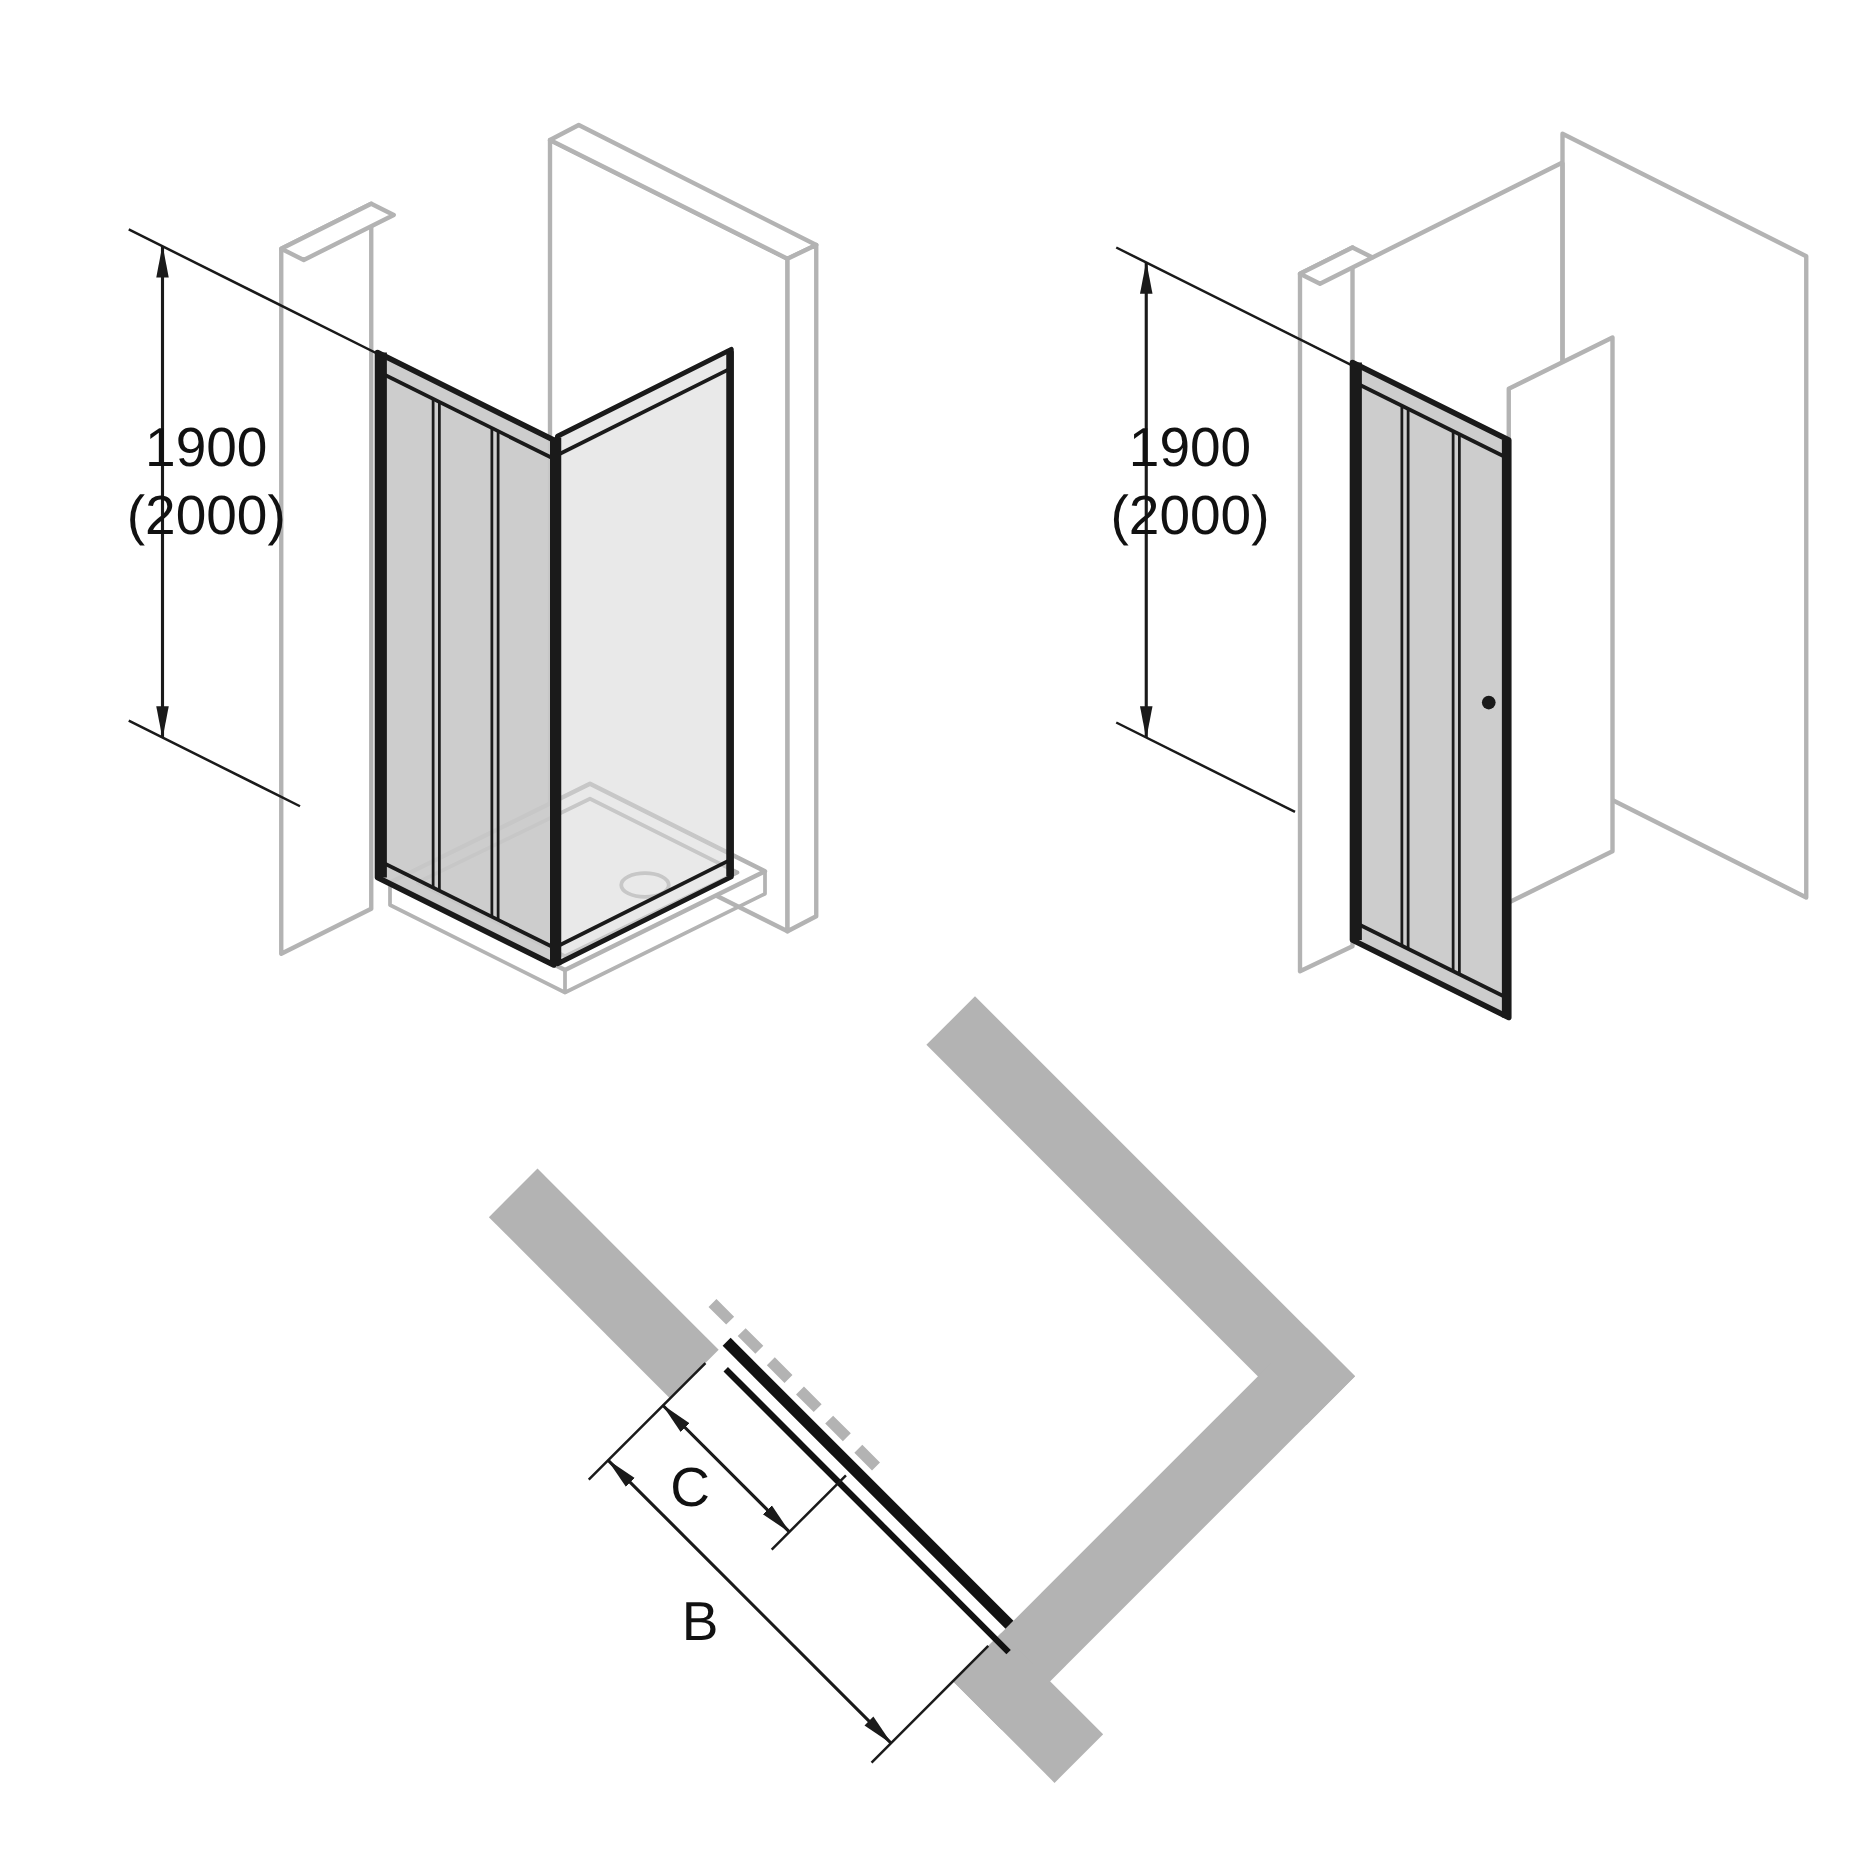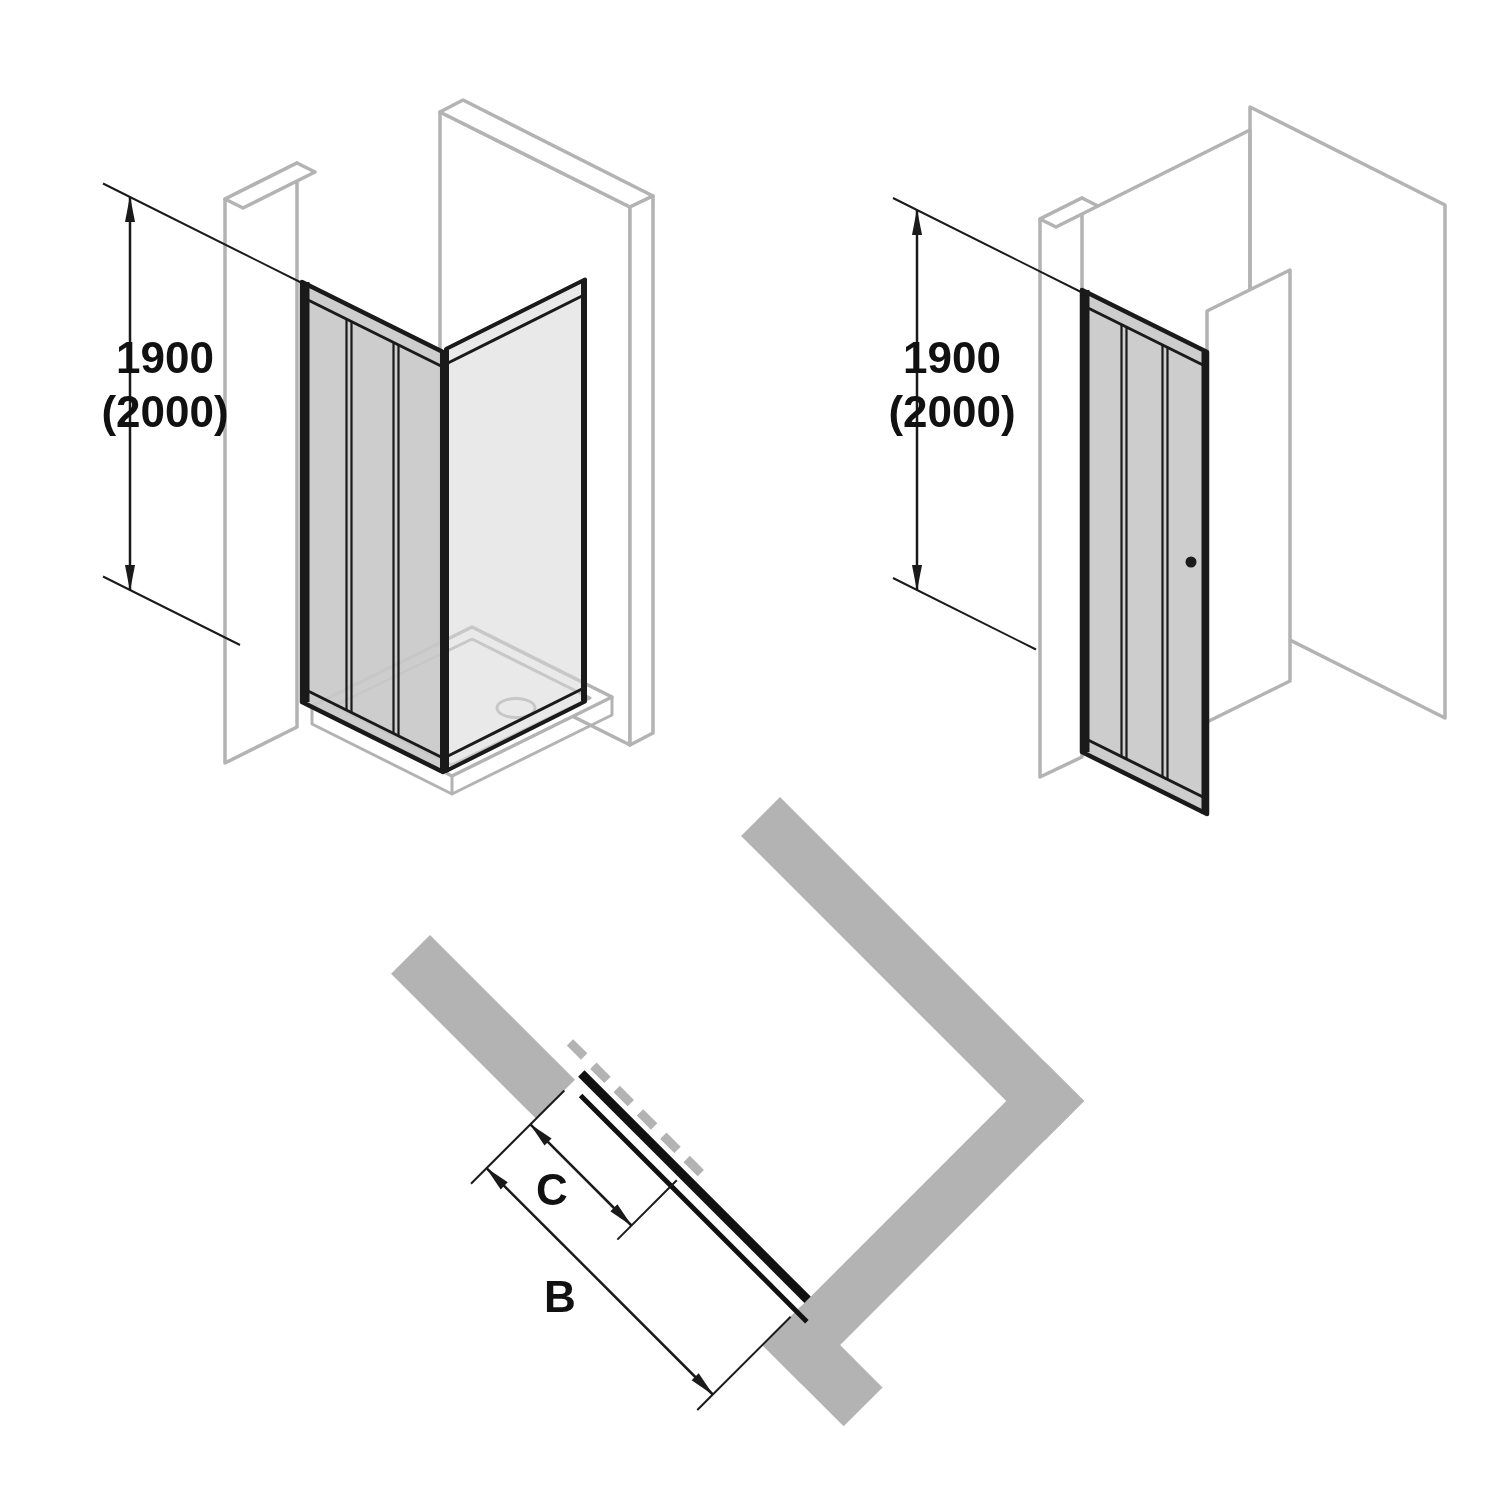--- a/index.html
+++ b/index.html
@@ -1,16 +1,16 @@
 <!DOCTYPE html>
 <html><head>
 <meta charset="utf-8">
 <style>
   html,body{margin:0;padding:0;background:#ffffff;}
-  .stage{width:1500px;height:1500px;position:relative;background:#fff;font-weight:bold;}
+  .stage{width:1500px;height:1500px;position:relative;background:#fff;}
   svg{display:block;}
   .wall-line{stroke:#b3b3b3;stroke-width:3.5;fill:#ffffff;stroke-linejoin:round;}
   .wall-edge{stroke:#b3b3b3;stroke-width:3.5;fill:none;stroke-linejoin:round;}
   .wall-fill{fill:#b3b3b3;stroke:none;}
   .tray-line{stroke:#b3b3b3;stroke-width:3;fill:none;stroke-linejoin:round;}
   .glass-front{fill:#c9c9c9;fill-opacity:.92;stroke:none;}
   .glass-side{fill:#d7d7d7;fill-opacity:.55;stroke:none;}
   .frame{stroke:#1a1a1a;fill:none;stroke-linejoin:round;}
   .dim{stroke:#1a1a1a;stroke-width:2.5;fill:none;}
   .ext{stroke:#1a1a1a;stroke-width:2;fill:none;}

